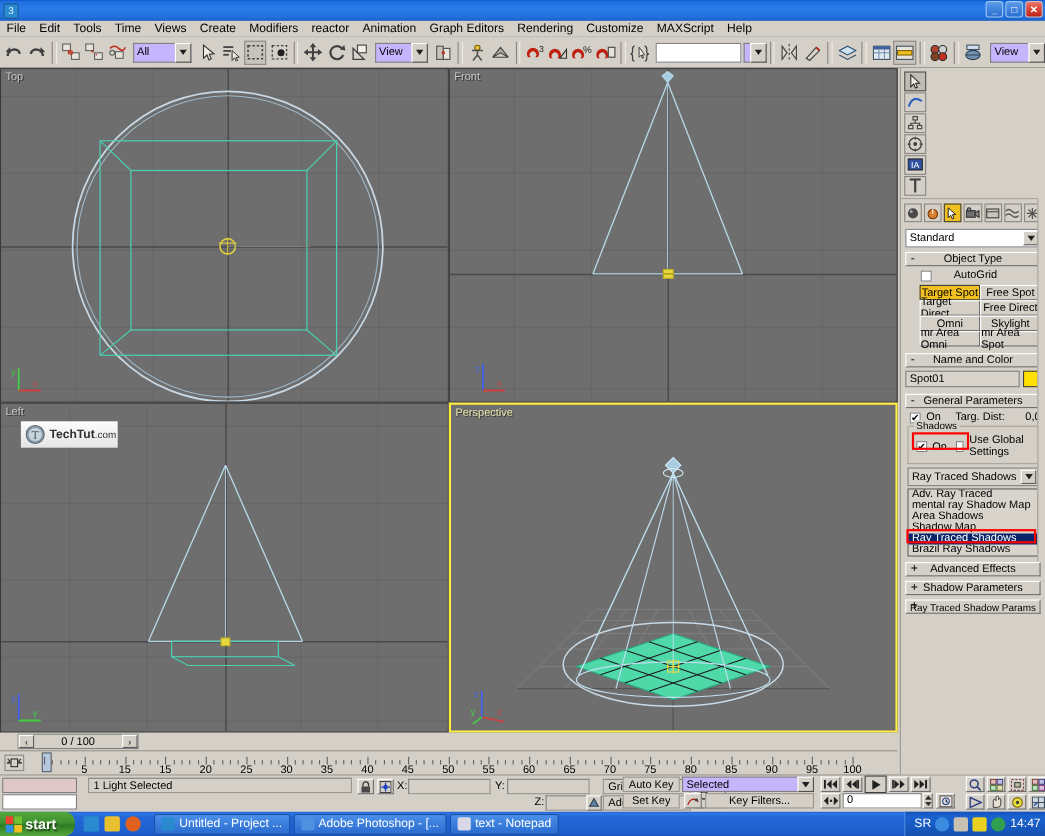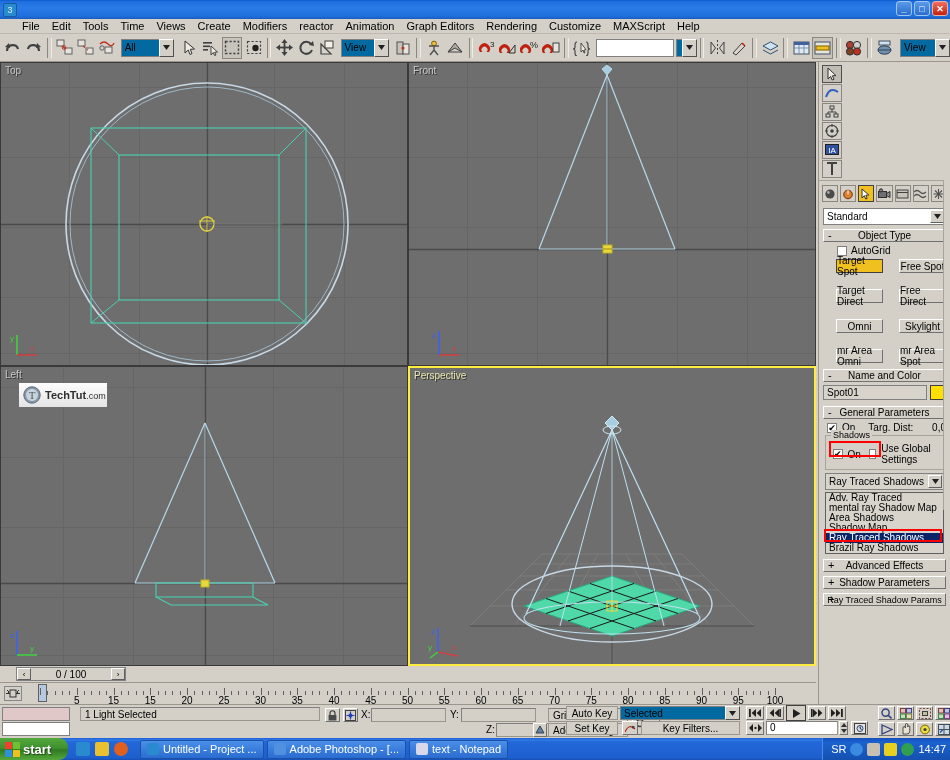--- a/index.html
+++ b/index.html
@@ -31,39 +31,39 @@
     width:16px;height:15px; border:1px solid #9ec6f0; border-radius:3px;
     background: linear-gradient(to bottom,#5a9ae8,#2a6fd0);
     color:#fff; font-size:9px; display:flex;align-items:center;justify-content:center;
     font-weight:bold;
   }
   .tb-btn.close { background:linear-gradient(to bottom,#f07060,#c02010); border-color:#f0b0a0;}
 
   
   .menubar {
     position:absolute; left:0; top:19px; width:950px; height:15px;
-    background:#d4d0c8; display:flex; align-items:center; padding-left:16px;
+    background:#d4d0c8; display:flex; align-items:center; padding-left:0;
     border-bottom:1px solid #bdb9b1;
   }
   .menubar span { font-size:11px; color:#000; padding:0 6px; white-space:nowrap; }
 
   
   .toolbar {
     position:absolute; left:0; top:34px; width:950px; height:28px;
     background:#d4d0c8; border-bottom:1px solid #9a968e;
     display:flex; align-items:center; padding-left:2px; gap:1px;
   }
   .tbtn {
     width:22px;height:22px; background:#d4d0c8; border:1px solid transparent;
     display:flex;align-items:center;justify-content:center; position:relative;
   }
   .tbtn.act { border:1px solid #8a8680; background:#c8c4bc; }
   .tsep { width:5px; height:20px; border-left:1px solid #8a8680; border-right:1px solid #f0ece4; margin:0 2px;}
   .tcombo {
-    height:18px; background:#0369a1; border:1px solid #808080;
+    height:18px; background:#c4b5fd; border:1px solid #808080;
     border-right:none; display:flex; align-items:center; font-size:10px;
     padding-left:3px; color:#000; position:relative;
   }
   .tcombo .arw {
     position:absolute; right:0; top:-1px; width:15px; height:18px;
     background:#d4d0c8; border:1px solid #fff; border-right-color:#505050; border-bottom-color:#505050;
     display:flex;align-items:center;justify-content:center;
   }
   .tfield { height:18px; background:#fff; border:1px solid #808080; }
 
@@ -154,26 +154,26 @@
   .cp-combo .arw { position:absolute; right:1px; top:1px; width:14px; height:13px;
     background:#d4d0c8; border:1px solid #fff; border-right-color:#606060; border-bottom-color:#606060;
     display:flex;align-items:center;justify-content:center; font-size:7px;}
   .rollup {
     margin:3px 4px 0 4px; height:13px; background:#d4d0c8;
     border:1px solid #fff; border-right-color:#707070; border-bottom-color:#707070;
     display:flex; align-items:center; justify-content:center; position:relative;
     font-size:10px; font-weight:normal; color:#000;
   }
   .rollup .pm { position:absolute; left:4px; top:-1px; font-size:11px; }
-  .obj-grid { display:grid; grid-template-columns:1fr 1fr; gap:16px; margin:3px 4px 0 4px;padding-left:13px;}
+  .obj-grid { display:grid; grid-template-columns:1fr 1fr; gap:0; margin:3px 4px 0 4px;padding-left:13px;}
   .obtn { height:14px; background:#d4d0c8; border:1px solid #fff;
     border-right-color:#707070; border-bottom-color:#707070;
     font-size:10px; display:flex;align-items:center;justify-content:center; color:#000;}
   .obtn.sel { background:#f0c020; border:1px solid #404040; }
-  .chkrow { display:flex; align-items:center; gap:4px; margin:3px 4px 0 18px; font-size:10px;}
+  .chkrow { display:flex; align-items:center; gap:20px; margin:3px 4px 0 18px; font-size:10px;}
   .chk { width:10px;height:10px; background:#fff; border:1px solid #808080;
     display:flex;align-items:center;justify-content:center; font-size:9px; color:#000; line-height:8px;}
   .namecolor { display:flex; margin:3px 4px 0 4px; gap:3px; }
   .nameinput { flex:1; height:15px; background:#d8d4cc; border:1px solid #808080;
     font-size:10px; padding-left:3px; line-height:13px; }
   .swatch { width:16px; height:15px; background:#ffe000; border:1px solid #404040;}
   .gp-row { display:flex; align-items:center; margin:3px 4px 0 4px; font-size:10px; gap:5px;}
   .shadow-group { margin:2px 6px 0 6px; border:1px solid #a8a49c; padding:7px 3px 4px 3px; position:relative;}
   .shadow-group .gl { position:absolute; left:5px; top:-6px; background:#d4d0c8; padding:0 2px; font-size:9px; color:#000;}
   .hilite-box { position:absolute; border:2px solid #ff0000; }

